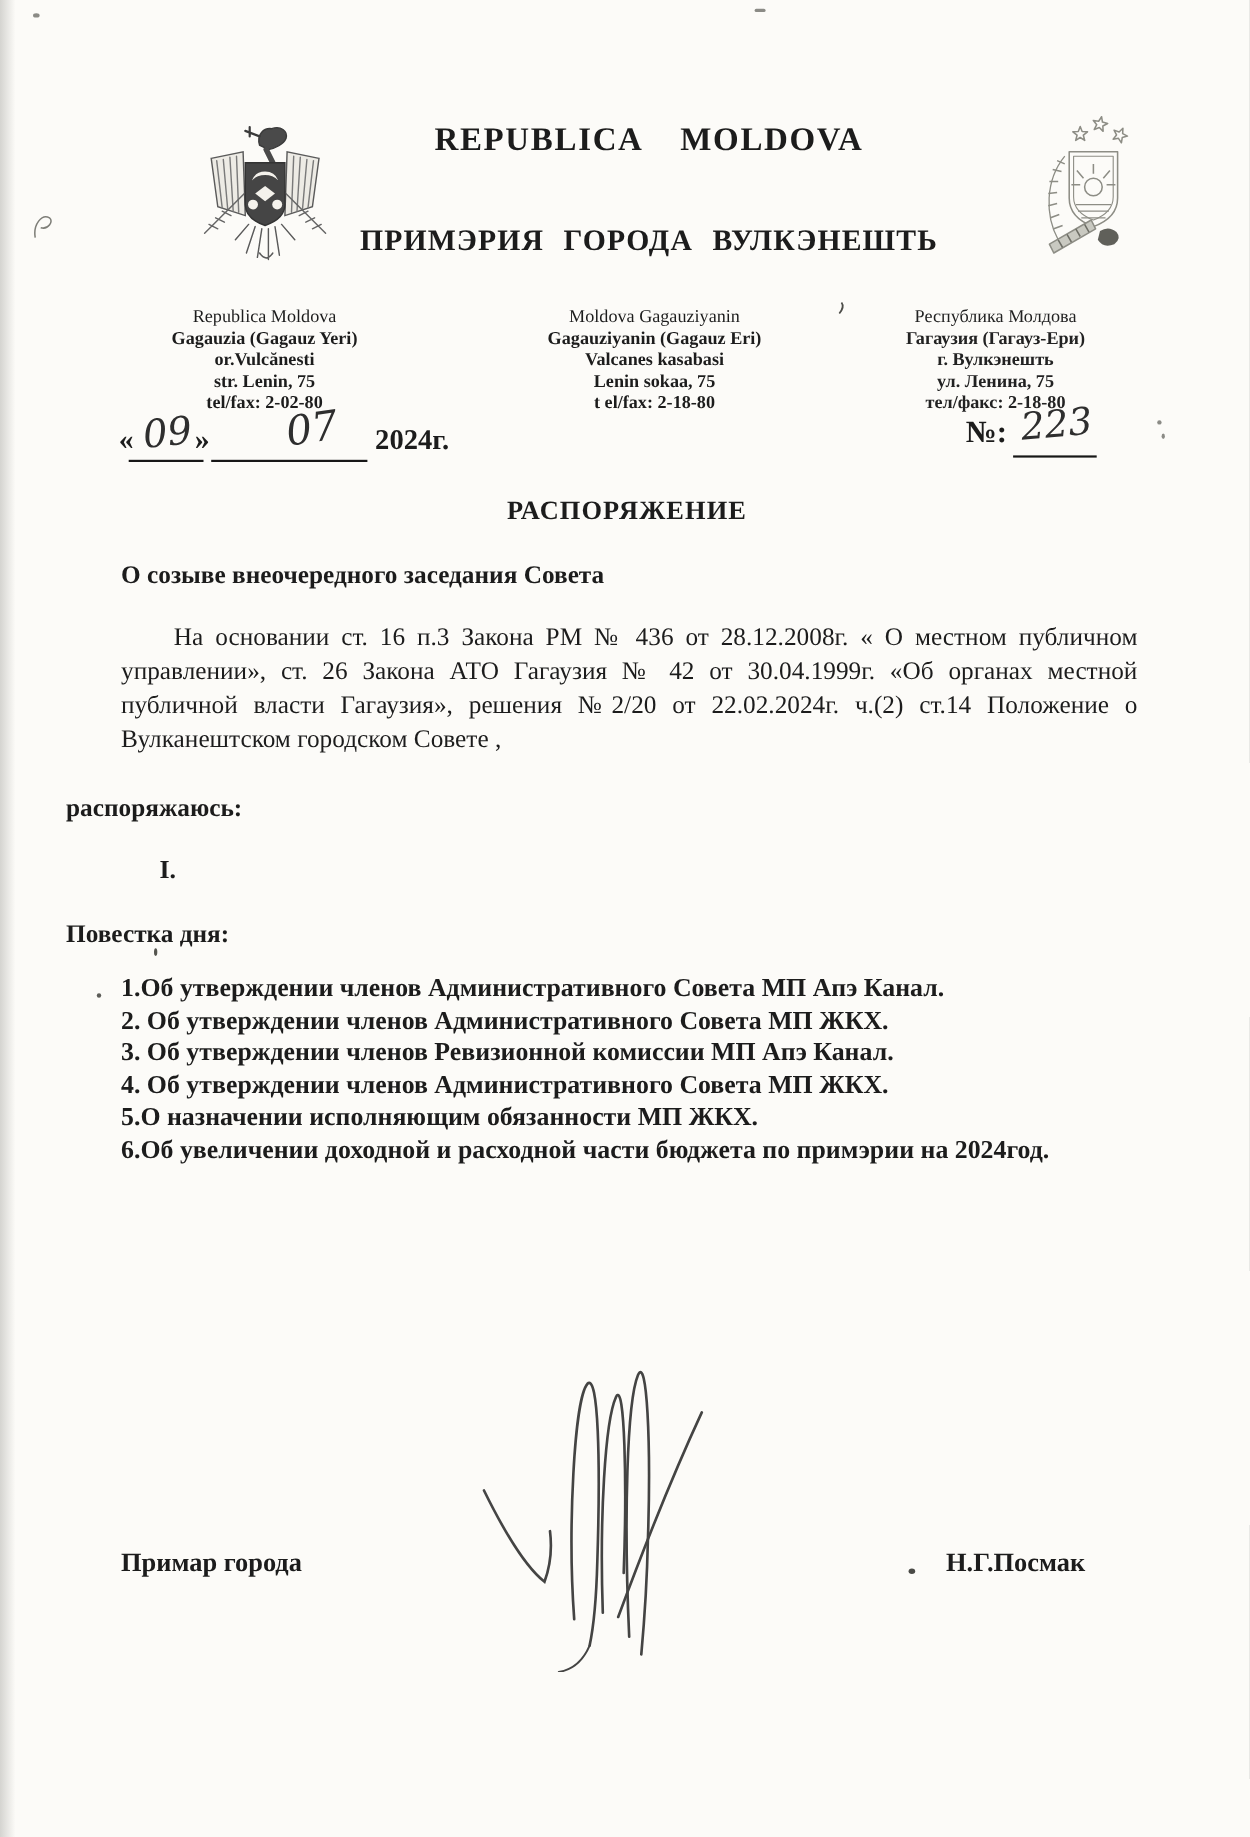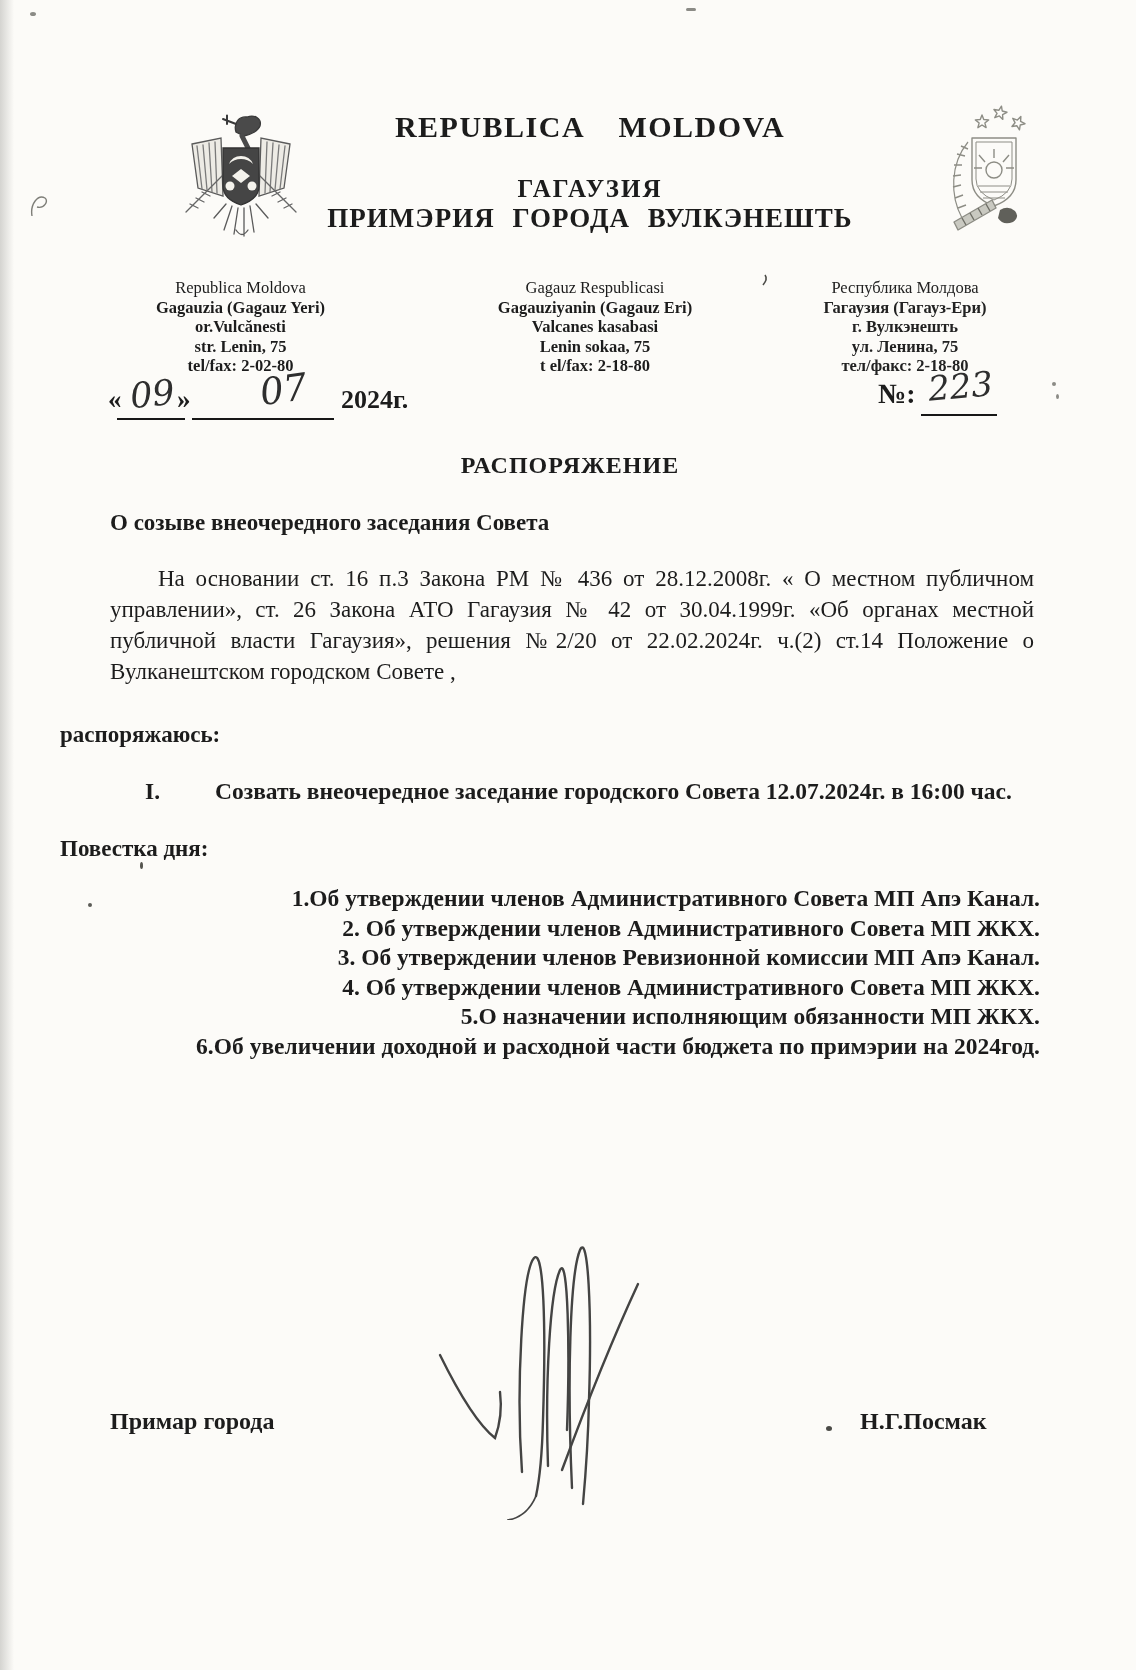--- a/index.html
+++ b/index.html
@@ -39,21 +39,21 @@
   .ordtitle { left: 60px; width: 1020px; top: 452px; text-align: center;
               font-size: 24px; font-weight: bold; letter-spacing: 1px; }
   .subject  { left: 110px; top: 510px; font-size: 23px; font-weight: bold; }
   .bodypar  { left: 110px; top: 563px; width: 924px; font-size: 23px; line-height: 31px;
               text-align: justify; text-indent: 48px; }
   .centerline { left: 60px; width: 1020px; text-align: left; font-size: 23px; font-weight: bold; }
   .rasp     { top: 722px; }
   .povestka { top: 836px; }
   .item1num  { left: 145px; top: 778px; font-size: 23.5px; font-weight: bold; }
   .item1text { left: 215px; top: 778px; width: 830px; font-size: 23.5px; font-weight: bold; }
-  .agenda { left: 110px; top: 884px; width: 930px; font-size: 23.5px; font-weight: bold; line-height: 29.5px; text-align: right; }
+  .agenda { left: 110px; top: 884px; width: 930px; font-size: 23.5px; font-weight: bold; line-height: 29.5px; }
   .signrow { top: 1408px; font-size: 24px; font-weight: bold; }
   .signleft  { left: 110px; }
   .signright { left: 860px; }
   
   .speck { position: absolute; background: #8b8b86; border-radius: 50%; }
 </style>
 </head>
 <body>
 
 <div class="page">
@@ -92,32 +92,31 @@
       <path d="M40 82 h32 M42 88 h28 M45 94 h22" stroke-width="1.1"></path>
       <path d="M24 114 C12 92 12 60 30 38" stroke-width="1.2"></path>
       <path d="M20 104 l8 -3 M17 94 l8 -3 M15 83 l8 -2 M15 72 l8 -1 M16 61 l8 0 M19 50 l8 2 M23 42 l7 3"></path>
       <path d="M16 118 L54 96 L58 104 L20 126 Z" fill="#c9c9c1"></path>
       <path d="M24 114 l4 7 M32 109 l4 7 M40 104 l4 7 M48 100 l4 7" stroke="#6e6e66"></path>
       <path d="M62 106 q8 -5 15 1 q5 6 -2 11 q-10 4 -15 -4 Z" fill="#60605a" stroke="none"></path>
     </g>
   </svg>
 
   <div class="abs hdr hdr1">REPUBLICA MOLDOVA</div>
-  <div class="abs hdr hdr3">ГАГАУЗИЯ</div>
   <div class="abs hdr hdr4">ПРИМЭРИЯ ГОРОДА ВУЛКЭНЕШТЬ</div>
 
   <div class="abs addr addr-left">
     <div class="reg">Republica Moldova</div>
     <div>Gagauzia (Gagauz Yeri)</div>
     <div>or.Vulcănesti</div>
     <div>str. Lenin, 75</div>
     <div>tel/fax:  2-02-80</div>
   </div>
   <div class="abs addr addr-mid">
-    <div class="reg">Gagauz Respublicasi</div>
+    <div class="reg">Moldova Gagauziyanin</div>
     <div>Gagauziyanin (Gagauz Eri)</div>
     <div>Valcanes kasabasi</div>
     <div>Lenin sokaa, 75</div>
     <div>t el/fax:   2-18-80</div>
   </div>
   <div class="abs addr addr-right">
     <div class="reg">Республика Молдова</div>
     <div>Гагаузия (Гагауз-Ери)</div>
     <div>г. Вулкэнешть</div>
     <div>ул. Ленина, 75</div>
@@ -134,21 +133,20 @@
 
   <div class="abs nolabel" style="left:878px; top:378px;">№:</div>
   <div class="abs hand" style="left:928px; top:366px; font-size:34px; transform:rotate(-5deg);">223</div>
   <div class="abs uline" style="left:921px; top:414px; width:76px;"></div>
 
   <div class="abs ordtitle">РАСПОРЯЖЕНИЕ</div>
   <div class="abs subject">О созыве внеочередного  заседания Совета</div>
   <div class="abs bodypar">На основании ст. 16 п.3 Закона РМ № 436 от 28.12.2008г. « О местном публичном управлении», ст. 26  Закона АТО Гагаузия № 42 от 30.04.1999г. «Об органах местной публичной власти Гагаузия», решения №2/20 от 22.02.2024г. ч.(2) ст.14 Положение о Вулканештском городском Совете ,</div>
   <div class="abs centerline rasp">распоряжаюсь:</div>
   <div class="abs item1num">I.</div>
-  <div class="abs item1text">Созвать внеочередное  заседание городского Совета 12.07.2024г. в 16:00 час.</div>
   <div class="abs centerline povestka">Повестка дня:</div>
 
   <div class="abs agenda">
     <div>1.Об утверждении членов Административного Совета МП Апэ Канал.</div>
     <div>2. Об утверждении членов Административного Совета МП ЖКХ.</div>
     <div>3. Об утверждении членов Ревизионной комиссии МП Апэ Канал.</div>
     <div>4. Об утверждении членов Административного Совета МП ЖКХ.</div>
     <div>5.О назначении исполняющим обязанности МП ЖКХ.</div>
     <div>6.Об увеличении доходной и расходной части бюджета по примэрии на 2024год.</div>
   </div>

